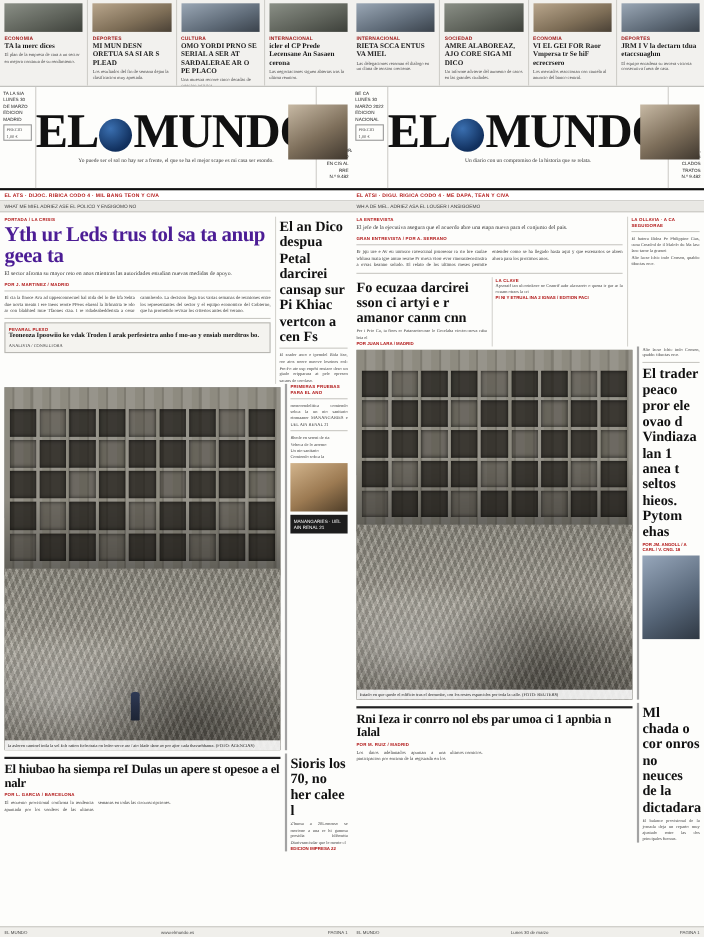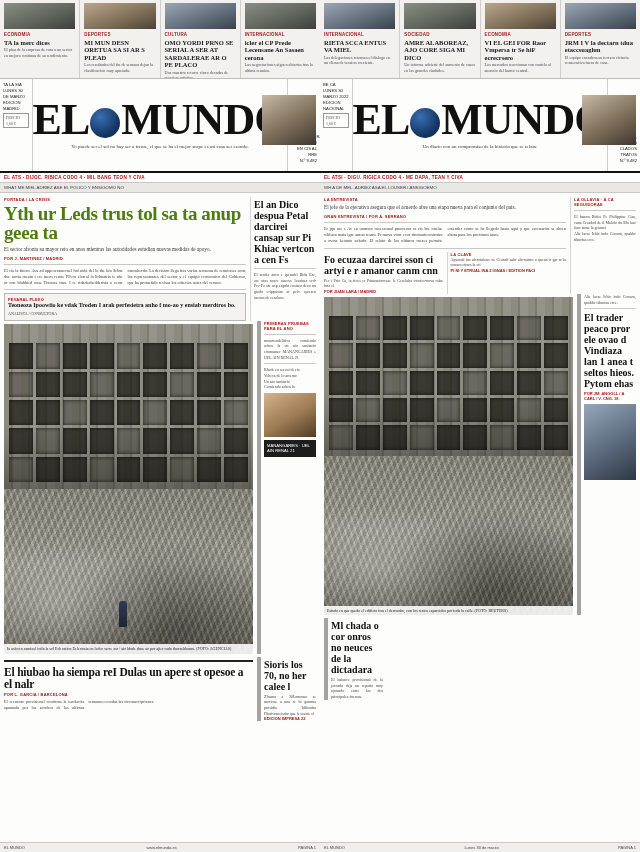--- a/index.html
+++ b/index.html
@@ -185,30 +185,30 @@
   }
   .col-main { flex: 1; min-width: 0; }
   .col-side {
     width: 62px;
     border-left: 1px solid #d5d4cf;
     padding-left: 3px;
     min-width: 0;
   }
   .col-side2 {
     width: 52px;
-    border-left: 4px solid #a3a3a3;
+    border-left: 2px solid #a3a3a3;
     padding-left: 3px;
     min-width: 0;
   }
 
   .headline {
     font-size: 19px;
     font-weight: bold;
     line-height: 1.02;
-    color: #4d7c0f;
+    color: #4c1d95;
     letter-spacing: -0.4px;
     margin: 2px 0 3px 0;
   }
   .subhead {
     font-size: 5.2px;
     line-height: 1.4;
     color: #333;
     margin-bottom: 3px;
   }
   .byline {
@@ -309,21 +309,21 @@
   .sidephoto {
     width: 100%; height: 44px;
     background: linear-gradient(150deg,#b3a795,#75685a 60%,#3c342c);
     margin: 3px 0;
   }
   .sidephoto.blue { background: linear-gradient(150deg,#97a7bb,#556476 60%,#2f3843); }
   .sidephoto.warm { background: linear-gradient(150deg,#d2b48c,#9c7a52 55%,#4e3d28); }
   .sidephoto.tall { height: 76px; }
 
   .sideheadline {
-    font-size: 10px;
+    font-size: 13px;
     font-weight: bold;
     line-height: 1.1;
     color: #111;
     margin: 2px 0;
   }
   .sidekicker {
     font-family: "Liberation Sans", sans-serif;
     font-size: 4px;
     font-weight: bold;
     color: #b01414;
@@ -706,20 +706,26 @@
     <div class="col-side2">
       <div class="sidetext">Alie lacse Ichic indo Conson, qnabbc tibuctas erce.</div>
       <div class="rule"></div>
       <div class="sideheadline">El trader peaco pror ele ovao d Vindiaza lan 1 anea t seltos hieos. Pytom ehas</div>
       <div class="tag-red">POR JM. ANGOLL / A CARL / V. CNG. 18</div>
       <div class="sidephoto blue tall"></div>
     </div>
   </div>
 
   <div class="bottom-area">
+    <div style="flex:1; min-width:0;">
+      <div class="rule-thick"></div>
+      <div class="bheadline">Rni Ieza ir conrro nol ebs par umoa ci 1 apnbia n Ialal</div>
+      <div class="byline">POR M. RUIZ / MADRID</div>
+      <div class="cols3">Los datos adelantados apuntan a una participacion por encima de la registrada en los ultimos comicios.</div>
+    </div>
     <div class="col-side2">
       <div class="sideheadline">Ml chada o cor onros no neuces de la dictadara</div>
       <div class="sidetext">El balance provisional de la jornada deja un reparto muy ajustado entre las dos principales fuerzas.</div>
     </div>
   </div>
 
   <div class="footerbar">
     <span>EL MUNDO</span>
     <span>Lunes 30 de marzo</span>
     <span>PAGINA 1</span>

